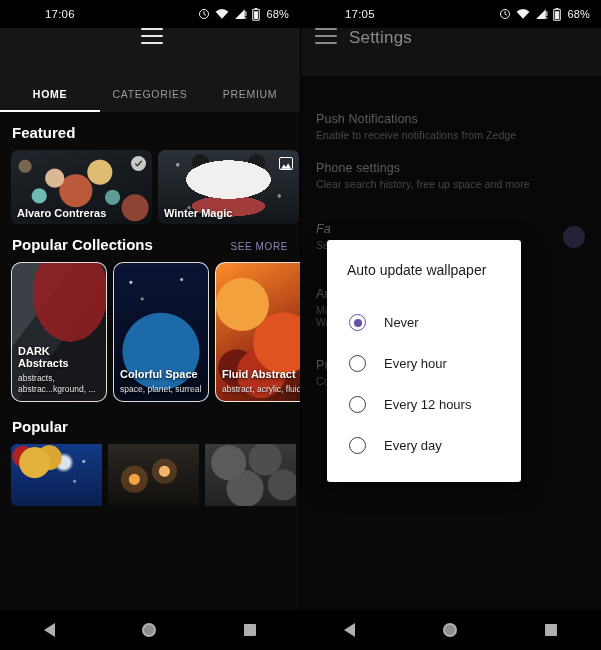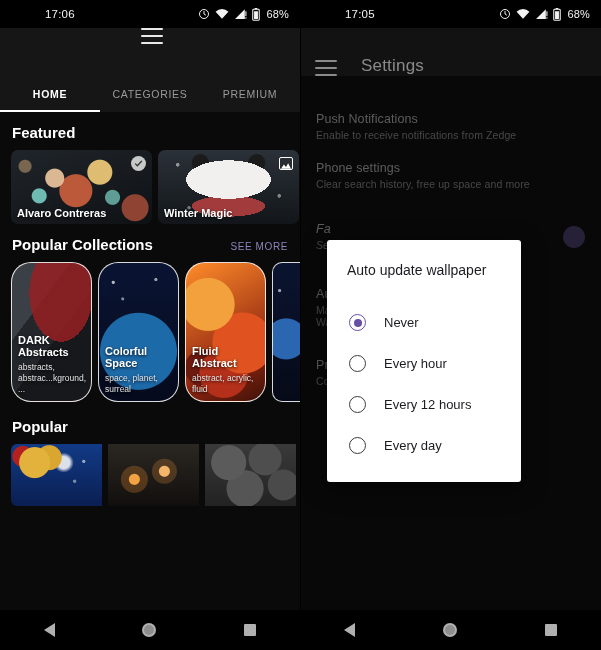--- a/index.html
+++ b/index.html
@@ -173,22 +173,22 @@
       radial-gradient(ellipse 26% 14% at 50% 76%, #a23c3c 0 100%, transparent 100%),
       radial-gradient(circle at 14% 20%, rgba(255,255,255,.5) 0 1.6px, transparent 2px),
       radial-gradient(circle at 86% 62%, rgba(255,255,255,.45) 0 1.6px, transparent 2px),
       radial-gradient(circle at 22% 78%, rgba(255,255,255,.4) 0 1.4px, transparent 2px),
       linear-gradient(180deg, #2b3138, #12161a);
   }
 
   
   .coll-card {
     position: relative;
-    width: 81px; height: 140px;
-    border-radius: 20px;
+    width: 96px; height: 140px;
+    border-radius: 10px;
     overflow: hidden;
     border: 1.2px solid rgba(255,255,255,.85);
     flex: 0 0 auto;
   }
   .coll-card.clipped { width: 34px; border-right: none; border-radius: 10px 0 0 10px; }
   .coll-text { position: absolute; left: 6px; right: 5px; bottom: 6px; }
   .coll-name {
     color: #fff; font-size: 11px; font-weight: bold; line-height: 1.15;
     text-shadow: 0 1px 3px rgba(0,0,0,.9);
   }
@@ -260,21 +260,21 @@
     width: 16px; height: 14px;
     border: 1px solid #6aa6c8;
     background: #0e1a22;
     display: flex; align-items: center; justify-content: center;
   }
 
   
   .settings-bar {
     height: 48px;
     background: #121212;
-    display: flex; align-items: flex-end; padding: 0 12px; gap: 12px;
+    display: flex; align-items: flex-start; padding: 0 12px; 
   }
   .settings-title {
     color: #8a8a8a; font-size: 17px; margin-left: 12px; letter-spacing: .2px;
   }
   .settings-list { background: #0d0d0d; height: 538px; position: relative; padding-top: 14px; }
   .set-item { padding: 10px 16px 10px 16px; }
   .set-item .st { color: #8d8d8d; font-size: 12.5px; letter-spacing: .1px; }
   .set-item .ss { color: #6e6e6e; font-size: 10.5px; margin-top: 3px; letter-spacing: .1px; }
   .set-row { display: flex; align-items: flex-start; justify-content: space-between; }
   .toggle-knob {

